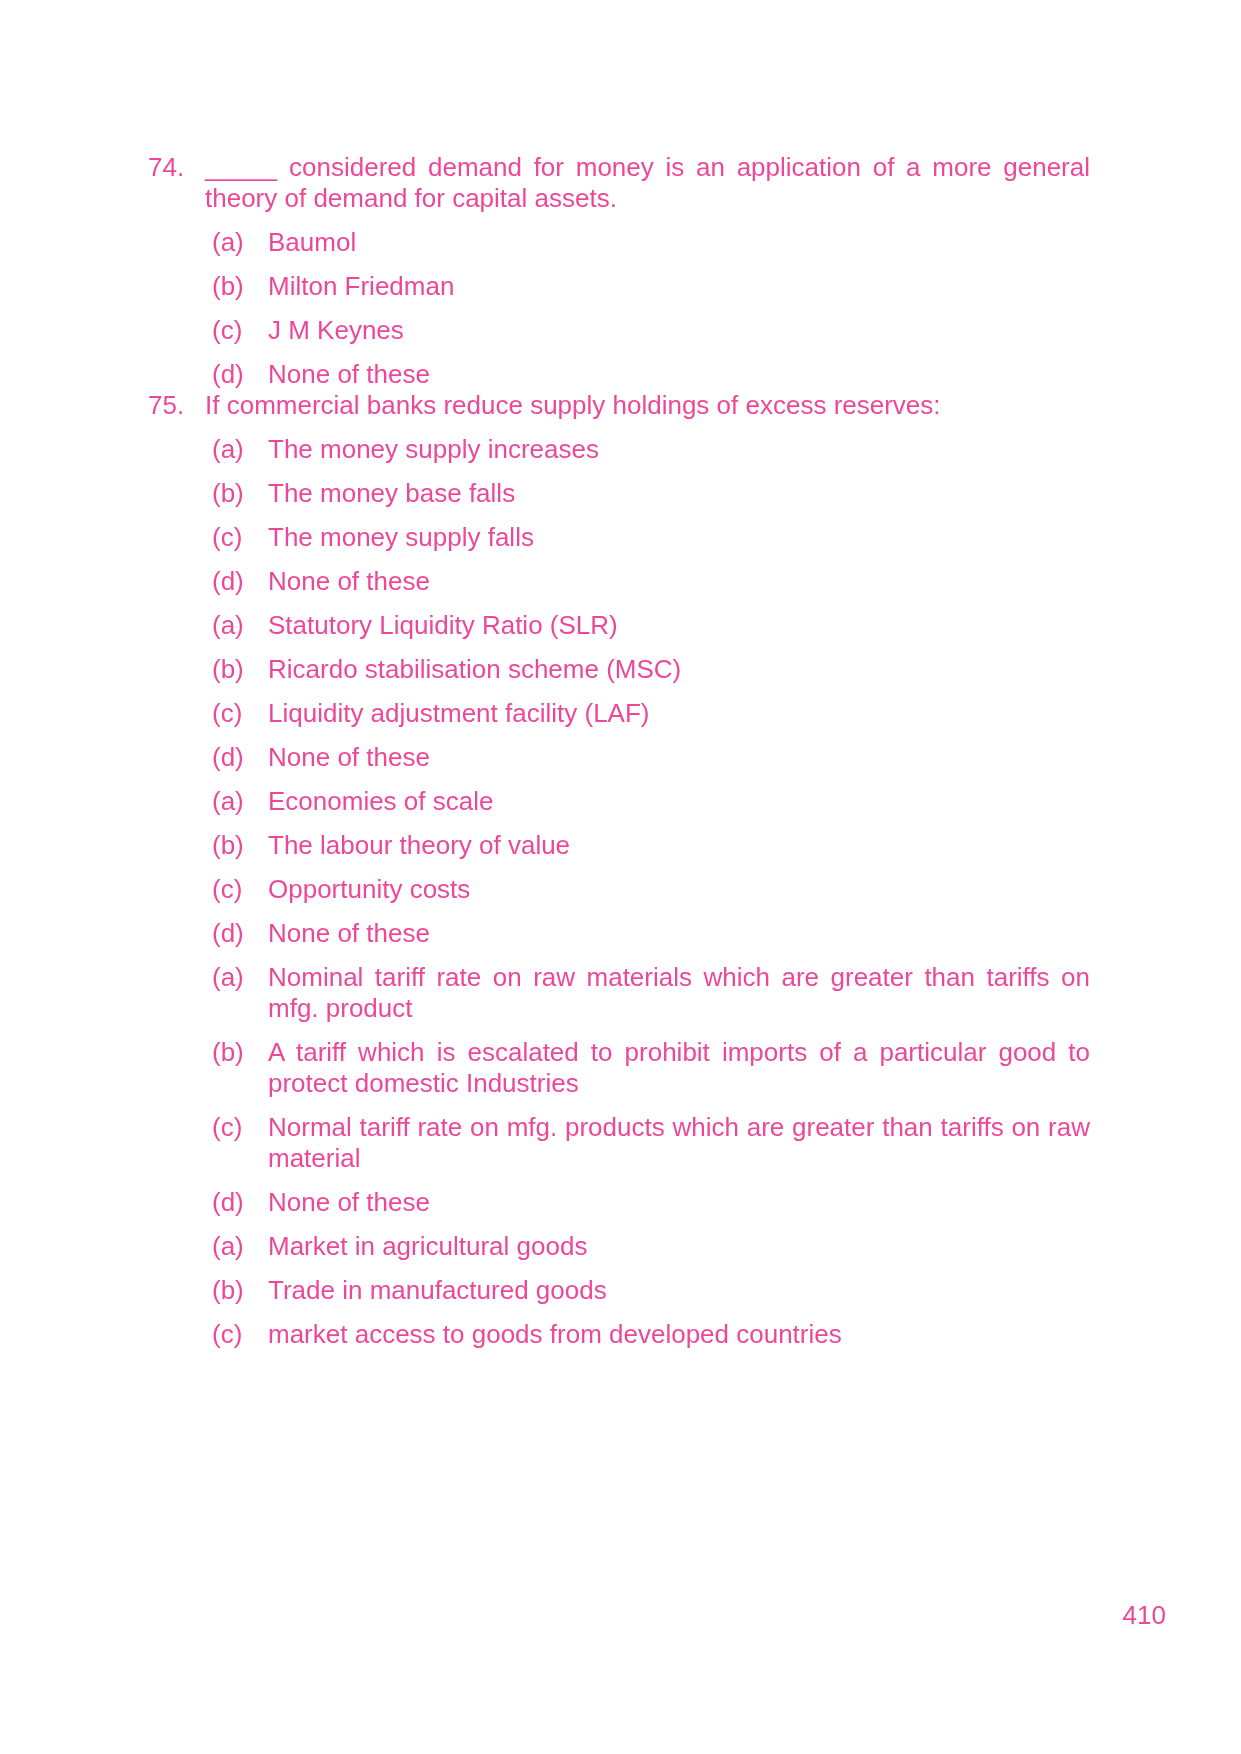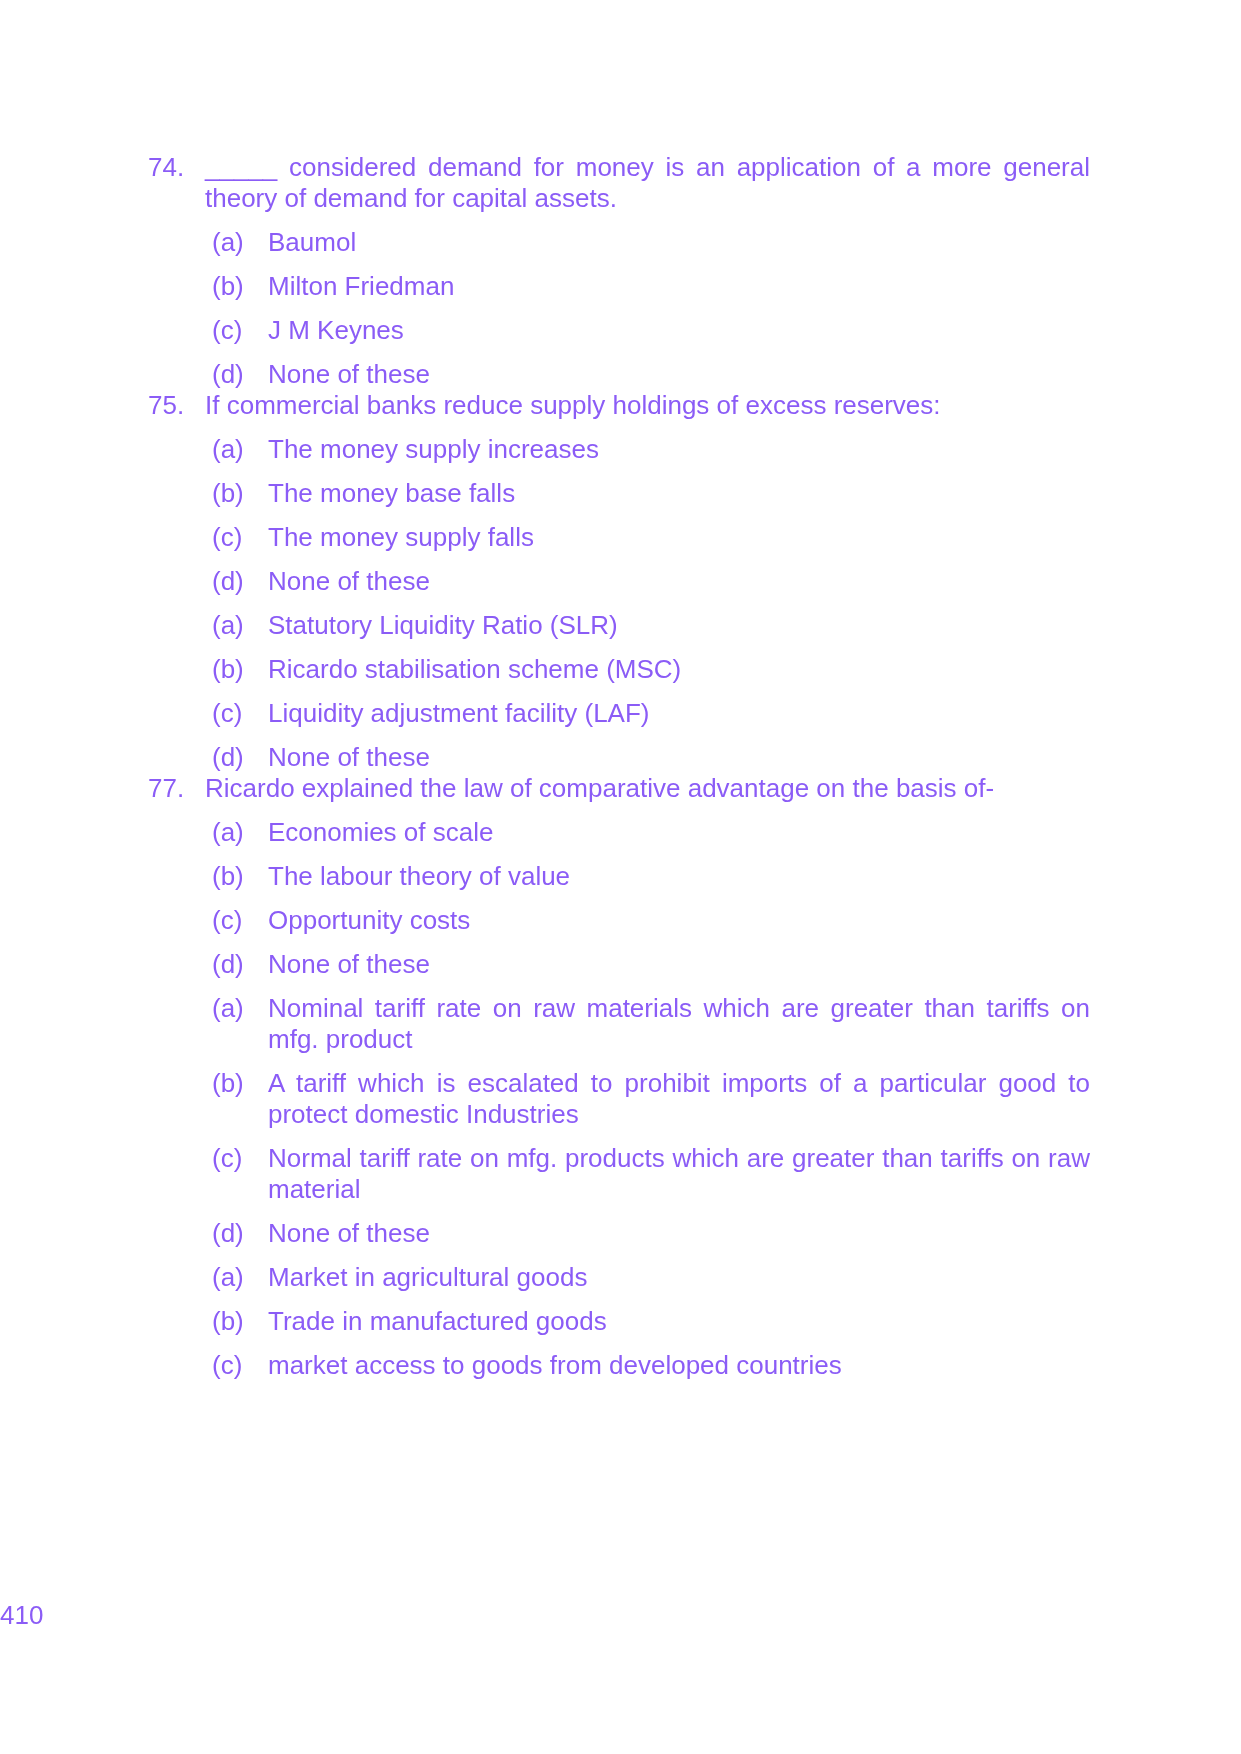--- a/index.html
+++ b/index.html
@@ -7,21 +7,21 @@
     padding: 0;
     background: #ffffff;
   }
   .page {
     position: relative;
     width: 1241px;
     height: 1754px;
     background: #ffffff;
     overflow: hidden;
     font-family: "Liberation Sans", sans-serif;
-    color: #8b5cf6;
+    color: #ec4899;
   }
   .questions {
     position: absolute;
     left: 148px;
     top: 152px;
     width: 942px;
     font-size: 26px;
     line-height: 31px;
   }
   .q { margin-top: 0; }
@@ -53,21 +53,21 @@
     flex: 1;
     text-align: justify;
     text-align-last: left;
     -moz-text-align-last: left;
   }
   .page-number {
     position: absolute;
     left: 0;
     top: 1600px;
     width: 1166px;
-    text-align: left;
+    text-align: right;
     font-size: 26px;
     line-height: 31px;
   }
 </style>
 </head>
 <body>
 
 <div class="page">
   <main class="questions" id="questions">
       <section class="q">
@@ -132,24 +132,20 @@
             <span class="opt-letter">(c)</span>
             <p class="opt-text">Liquidity adjustment facility (LAF)</p>
           </div>
           <div class="opt">
             <span class="opt-letter">(d)</span>
             <p class="opt-text">None of these</p>
           </div>
         </div>
       </section>
       <section class="q">
-        <div class="q-row">
-          <span class="q-num">77.</span>
-          <p class="q-text">Ricardo explained the law of comparative advantage on the basis of-</p>
-        </div>
         <div class="opts">
           <div class="opt">
             <span class="opt-letter">(a)</span>
             <p class="opt-text">Economies of scale</p>
           </div>
           <div class="opt">
             <span class="opt-letter">(b)</span>
             <p class="opt-text">The labour theory of value</p>
           </div>
           <div class="opt">

